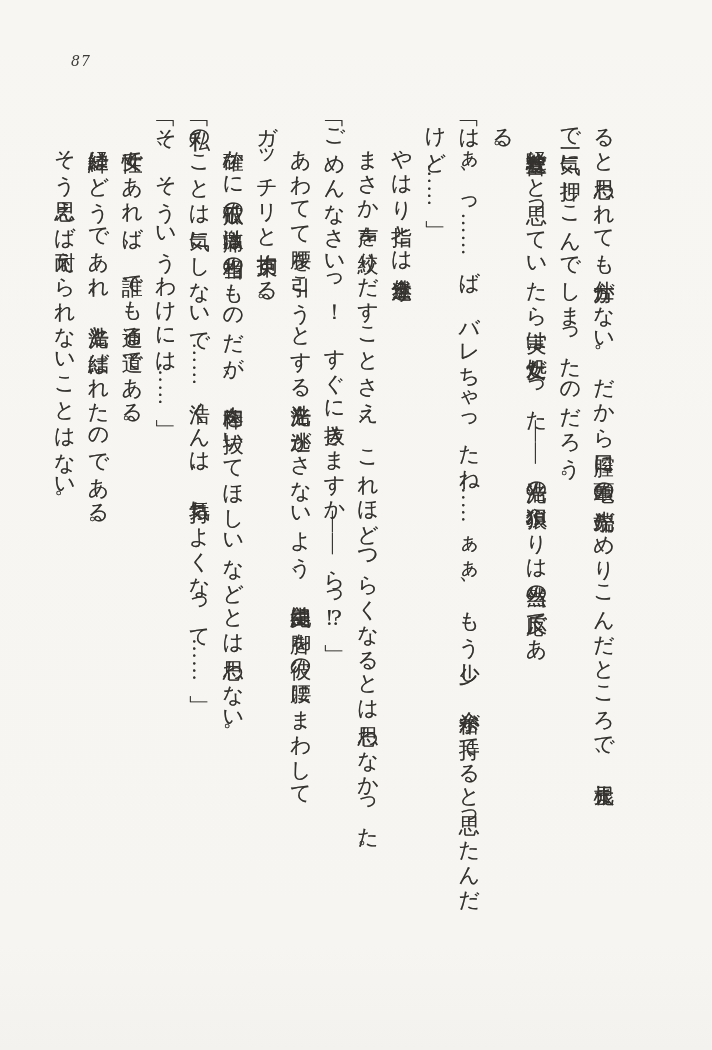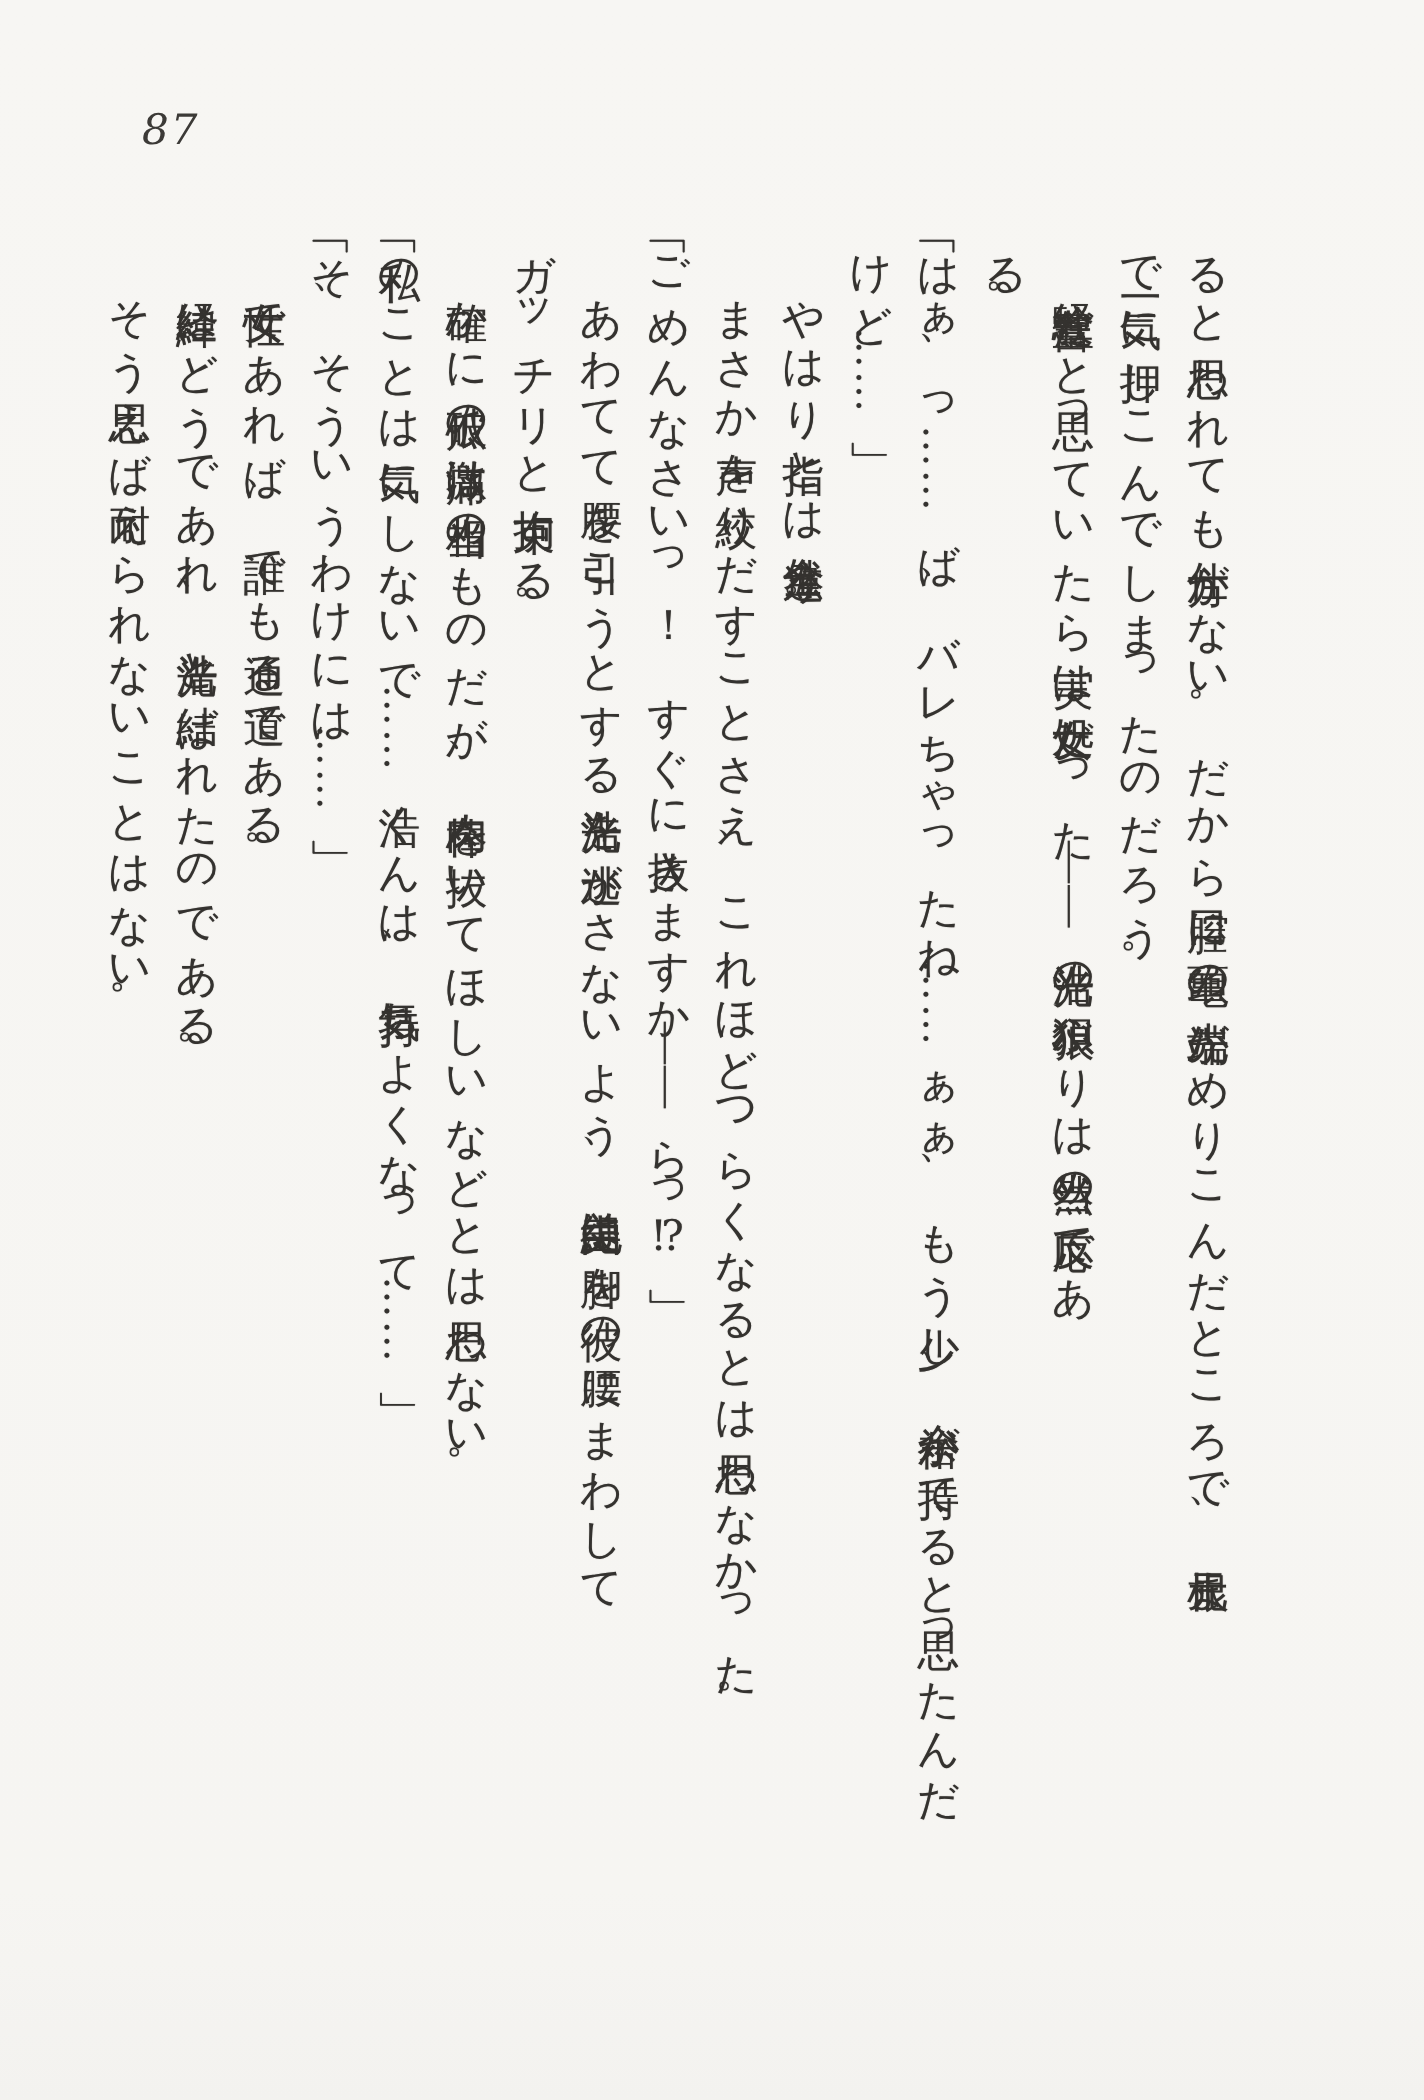--- a/index.html
+++ b/index.html
@@ -16,21 +16,21 @@
     height: 1050px;
     background: linear-gradient(180deg, #f7f6f3 0%, #f6f5f2 90%, #f3f2ef 100%);
     font-family: "Liberation Serif", "DejaVu Serif", serif;
   }
   .page-number {
     position: absolute;
     top: 53px;
     left: 71px;
     font-family: "DejaVu Serif", serif;
     font-style: italic;
-    font-size: 21px;
+    font-size: 14px;
     color: #3c3a37;
     letter-spacing: 1px;
   }
   .text-block {
     position: absolute;
     top: 113px;
     right: 92px;
     height: 868px;
     writing-mode: vertical-rl;
     text-orientation: mixed;

